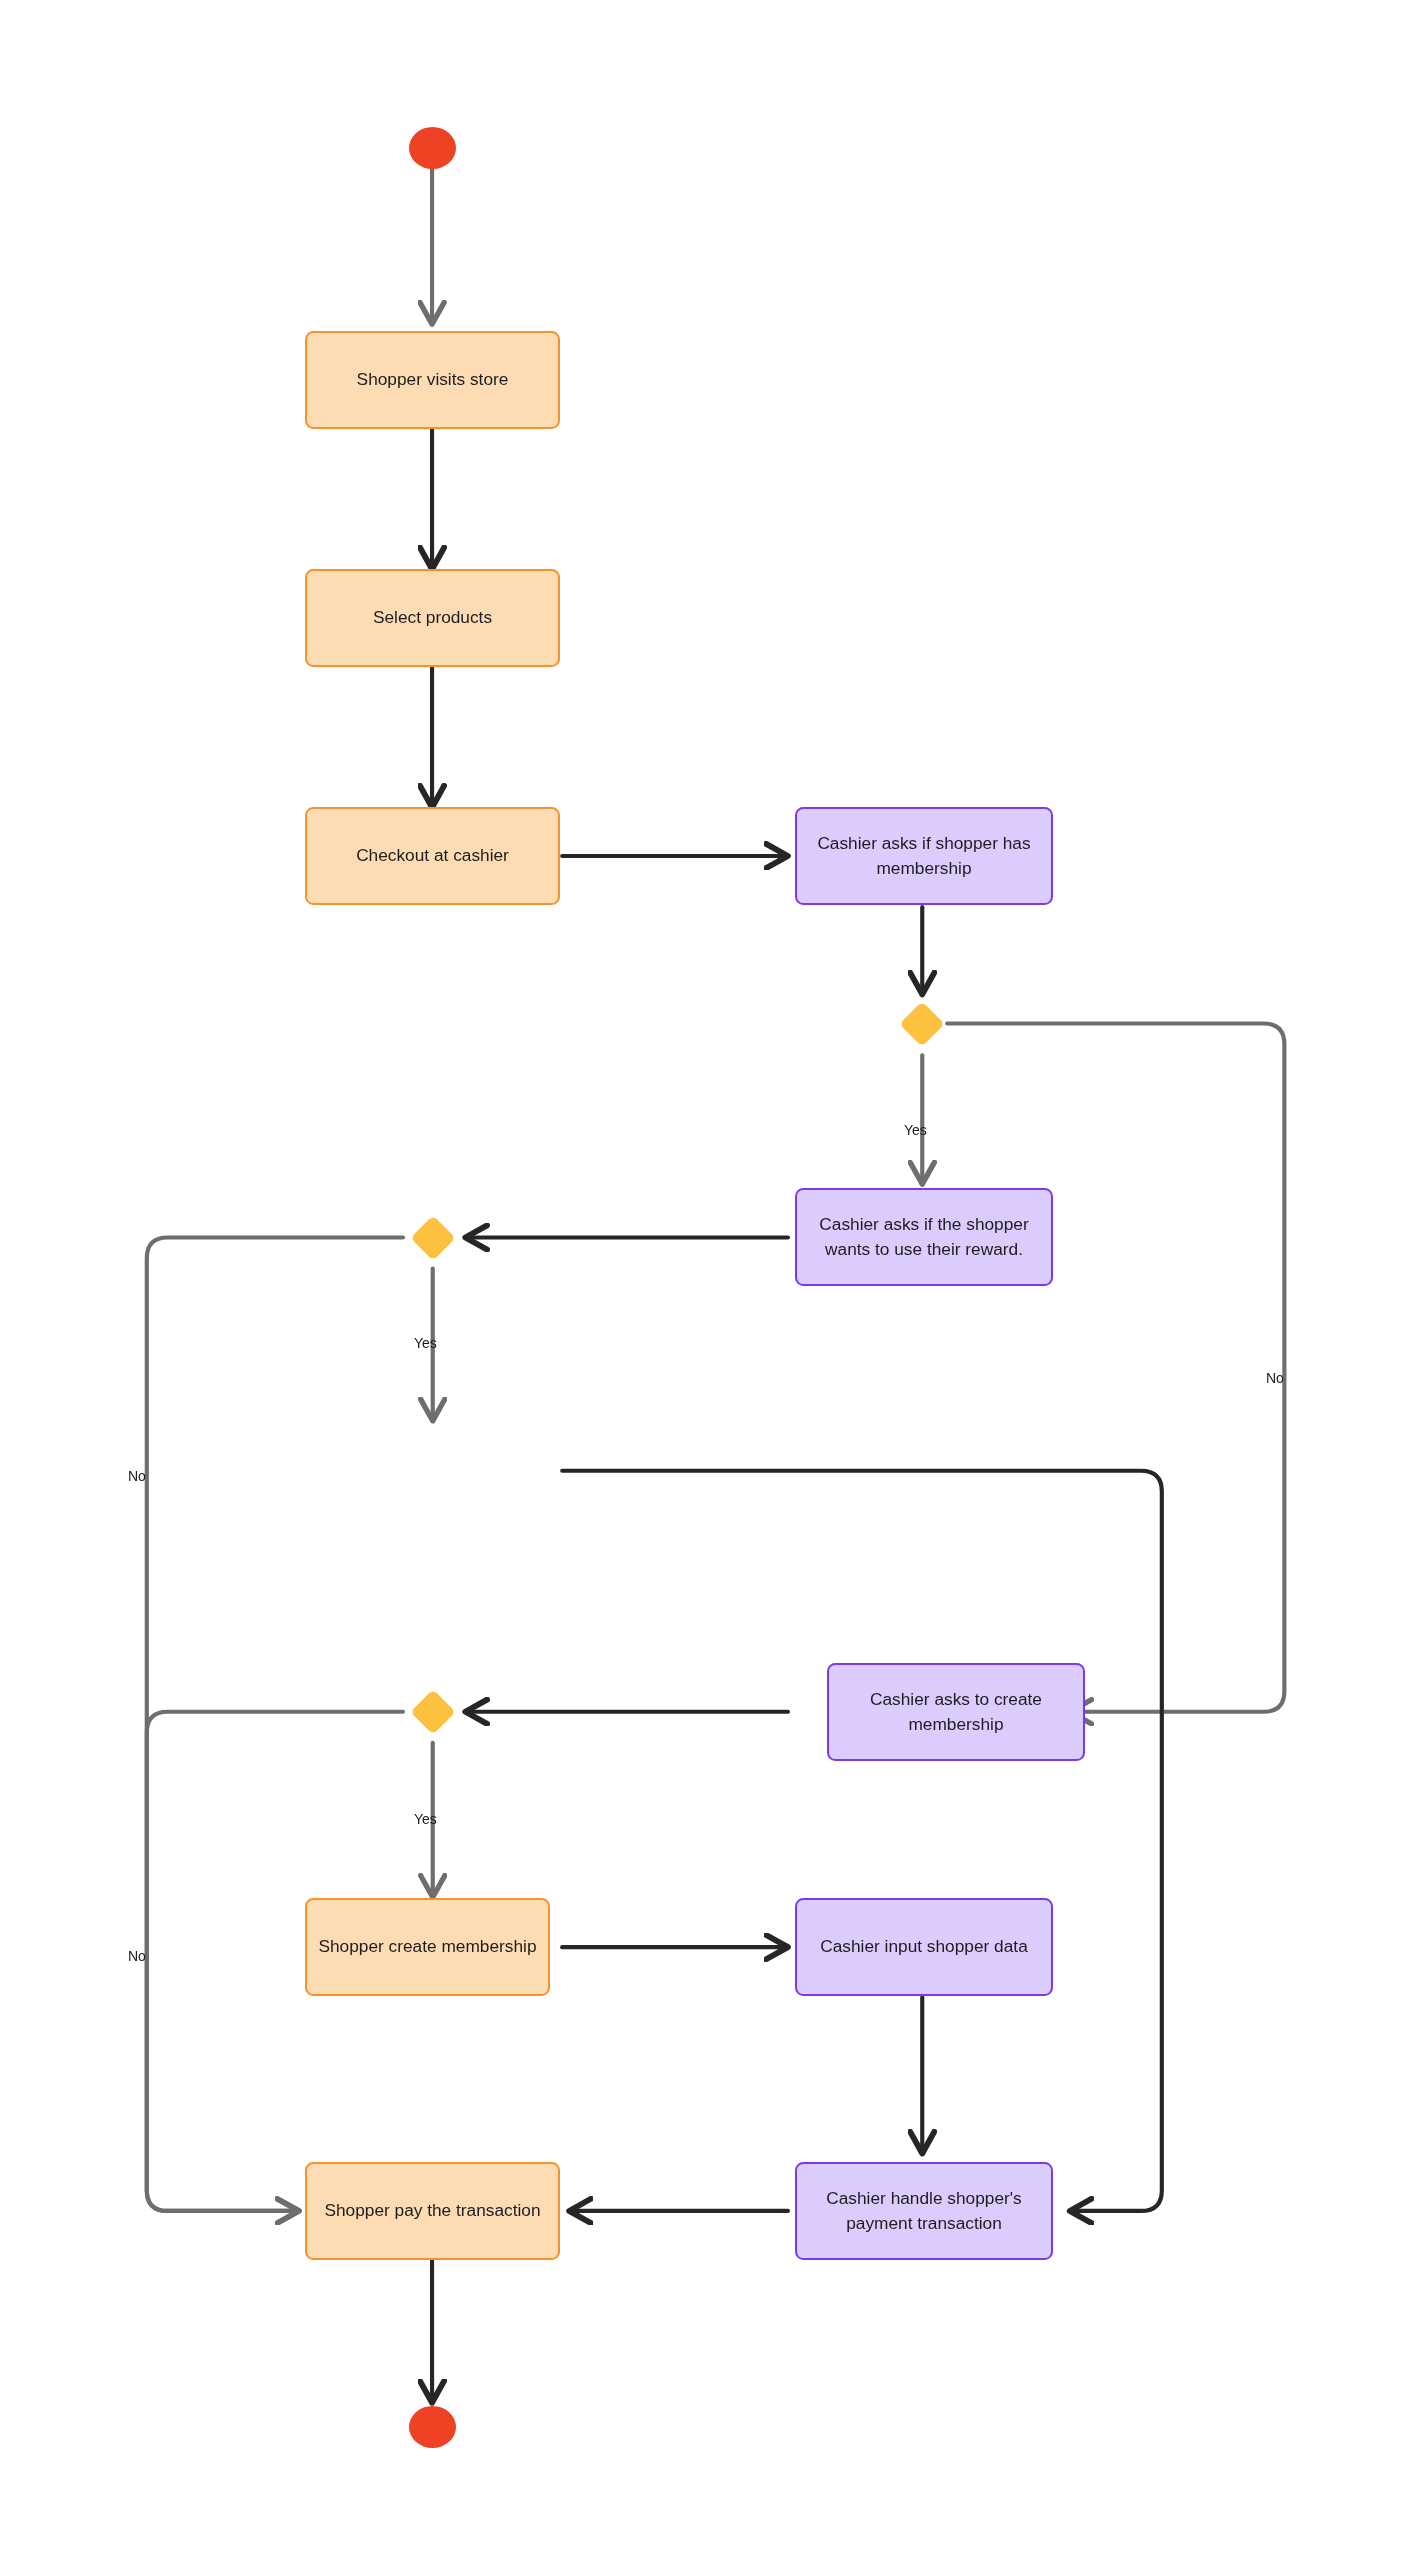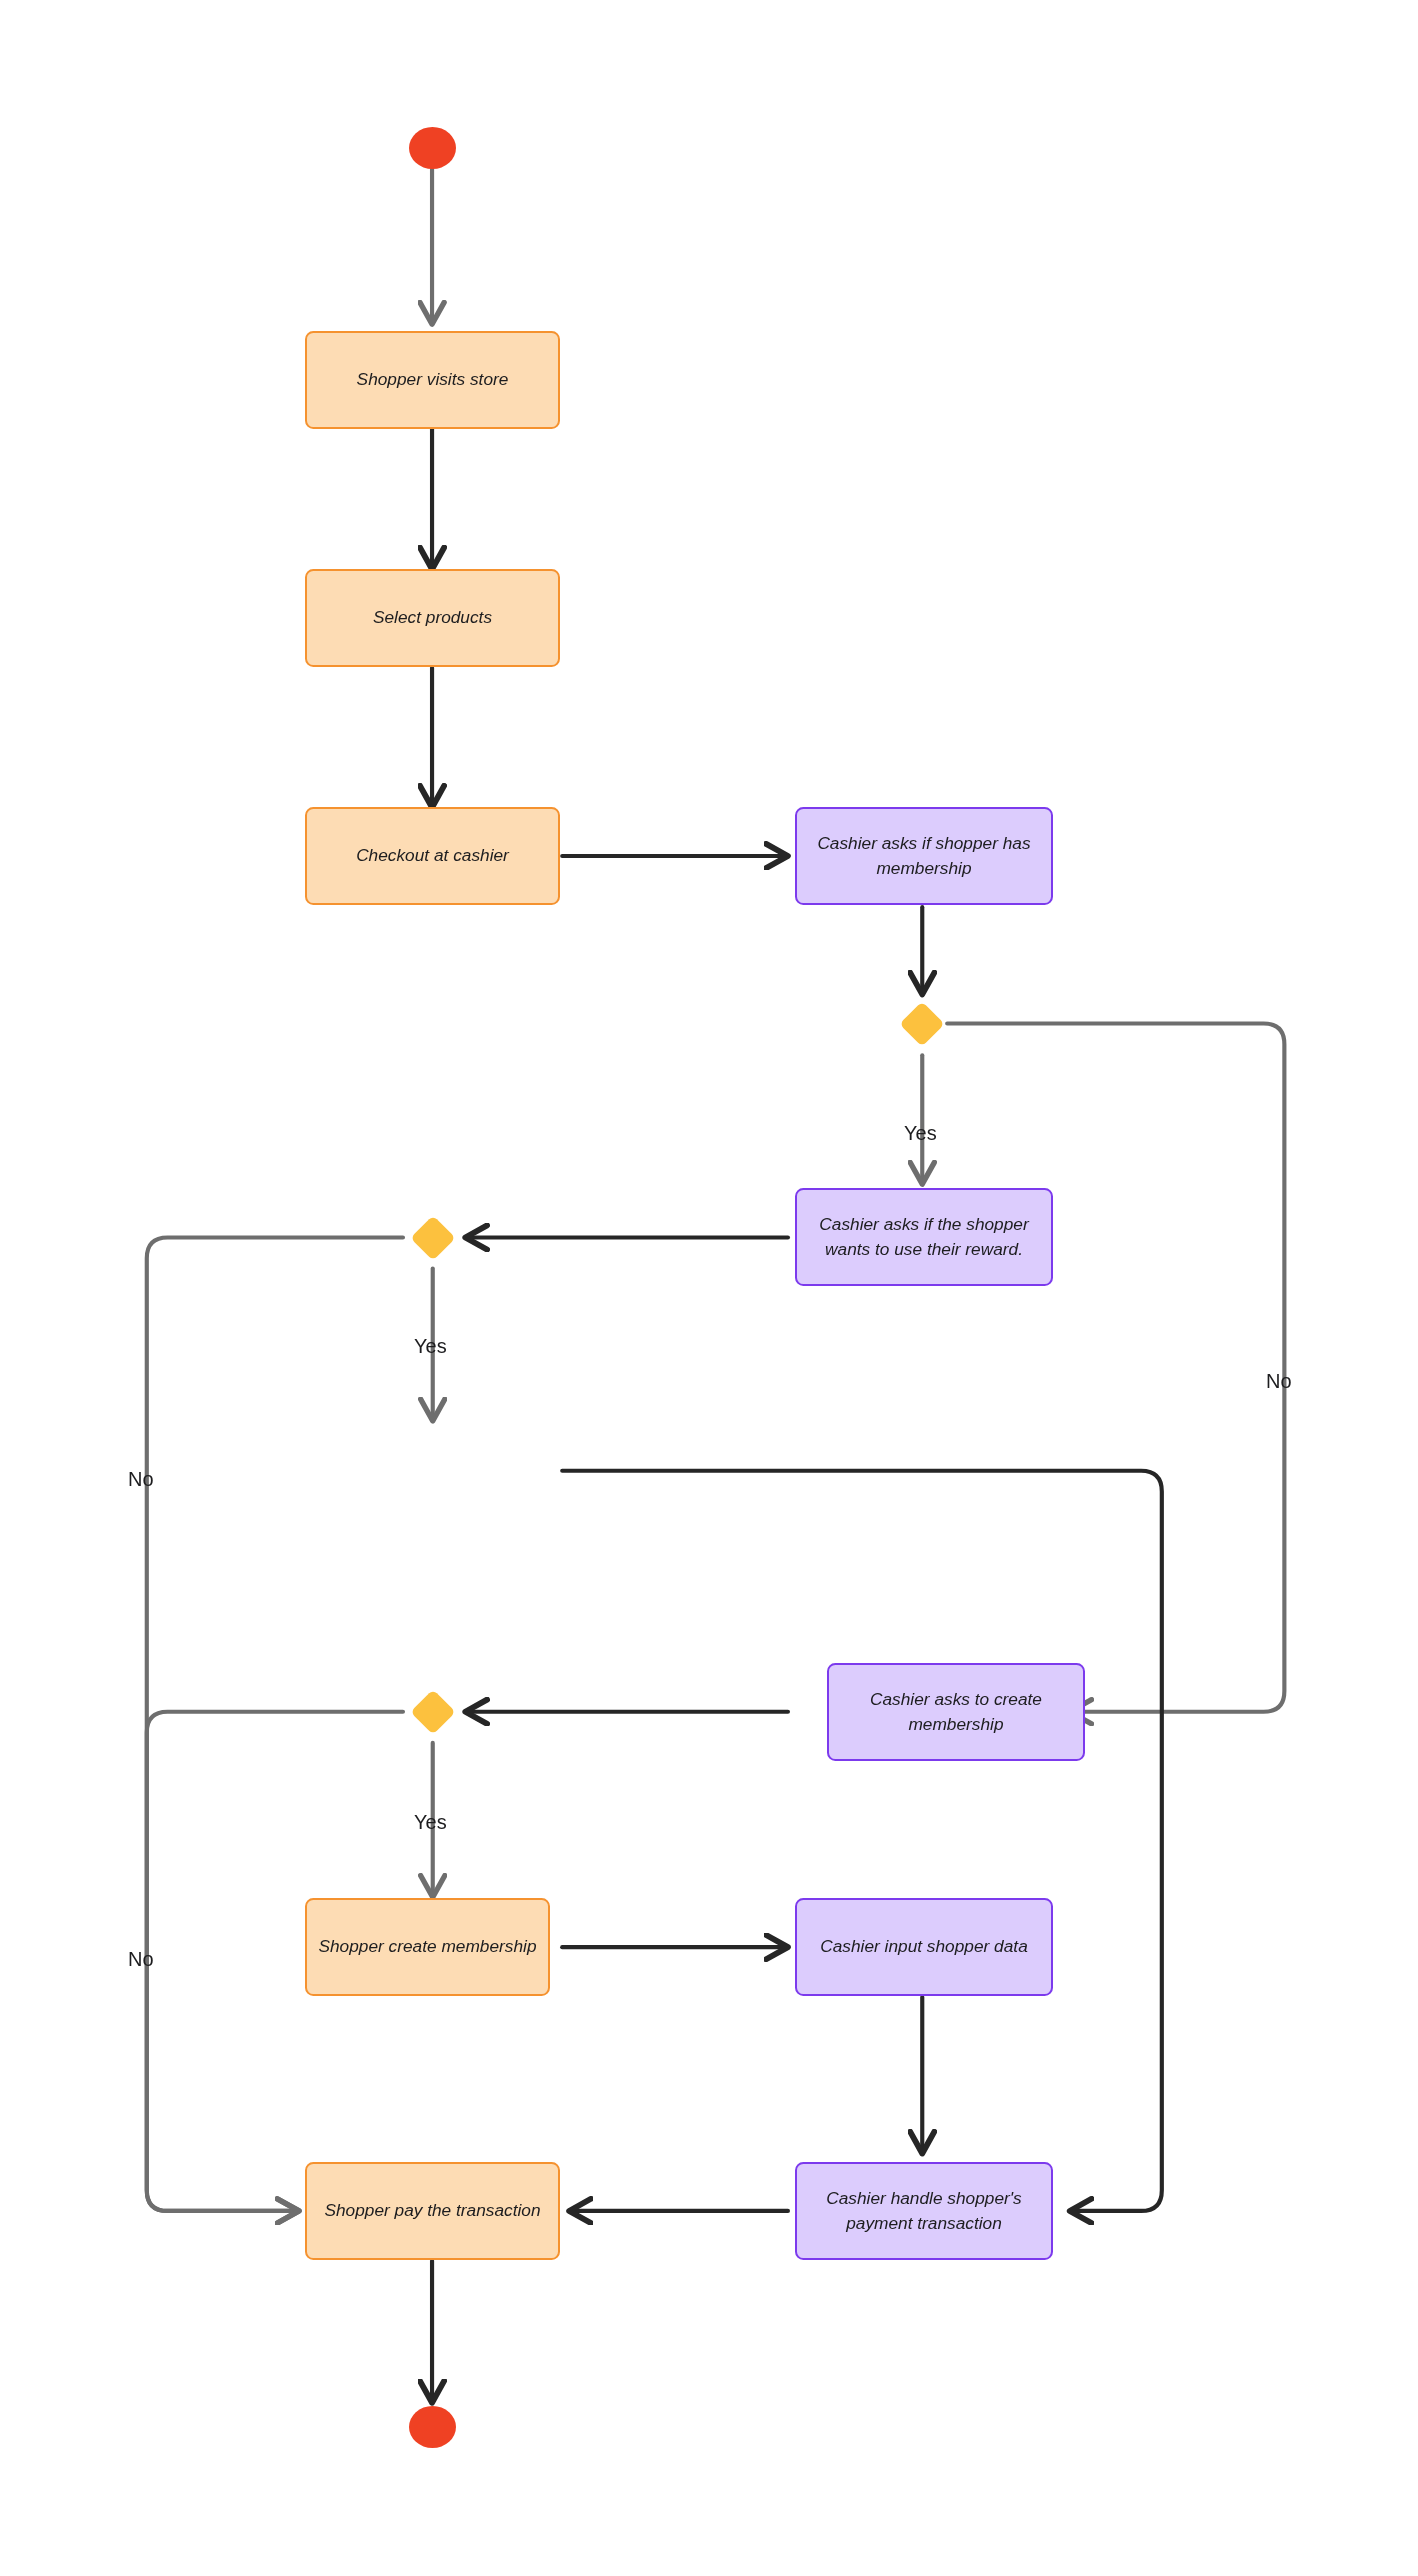--- a/index.html
+++ b/index.html
@@ -2,31 +2,31 @@
 <html style="font-size:11px"><head>
 <meta charset="utf-8">
 <style>
   html,body{margin:0;padding:0;background:#ffffff;}
   body{font-family:"Liberation Sans","DejaVu Sans",sans-serif;}
   #canvas{position:relative;width:1418px;height:2576px;background:#ffffff;overflow:hidden;}
   svg.edges{position:absolute;left:0;top:0;width:1418px;height:2576px;}
 
   .node{position:absolute;box-sizing:border-box;display:flex;align-items:center;
         justify-content:center;text-align:center;border-radius:8.3px;
-        font-size:17.3px;line-height:1.45;color:#1d1d1f;padding:4.2px 11px;font-style:italic;}
+        font-size:17.3px;line-height:1.45;color:#1d1d1f;padding:4.2px 11px;}
   .node.actor{background:#FDDCB4;border:2.8px solid #F5922F;}
   .node.system{background:#DCCCFD;border:2.8px solid #7C3AED;}
 
   .terminal{position:absolute;border-radius:50%;background:#EF4123;}
 
   .diamond{position:absolute;background:#FCC13E;}
   .diamond i{display:block;width:100%;height:100%;background:#FCC13E;
              border-radius:5.5px;transform:rotate(45deg);}
 
-  .elabel{position:absolute;font-size:20px;color:#1d1d1f;white-space:nowrap;}
+  .elabel{position:absolute;font-size:14px;color:#1d1d1f;white-space:nowrap;}
 </style>
 </head>
 <body>
 
 <div id="canvas">
 
   <svg class="edges" viewBox="0 0 2048 3720" xmlns="http://www.w3.org/2000/svg">
     <defs>
       <marker id="ah-gray" viewBox="0 0 12 12" refX="10" refY="6" markerWidth="7" markerHeight="7" orient="auto-start-reverse">
         <path d="M1 1 L10 6 L1 11" fill="none" stroke="#6E6E6E" stroke-width="2.2" stroke-linecap="round" stroke-linejoin="round"></path>

